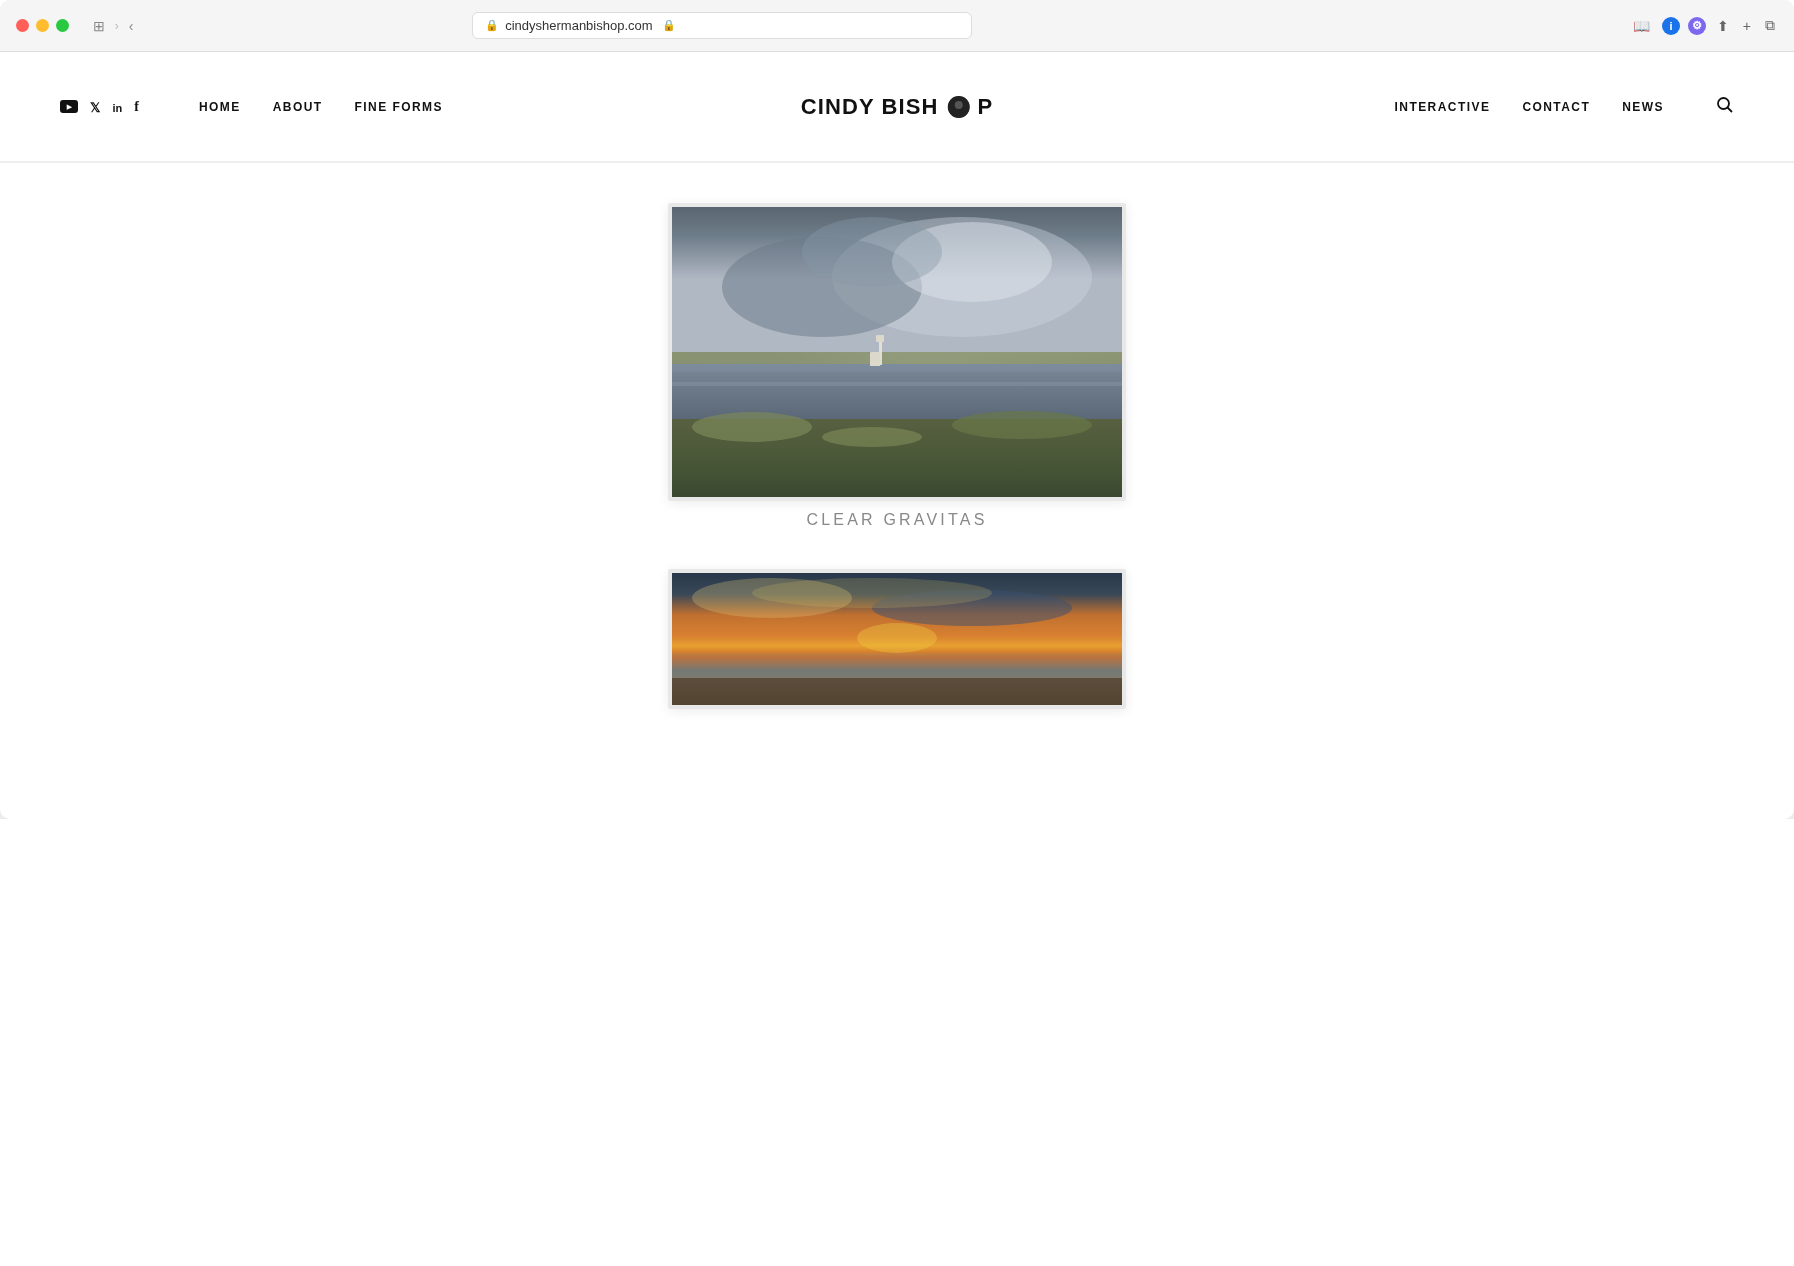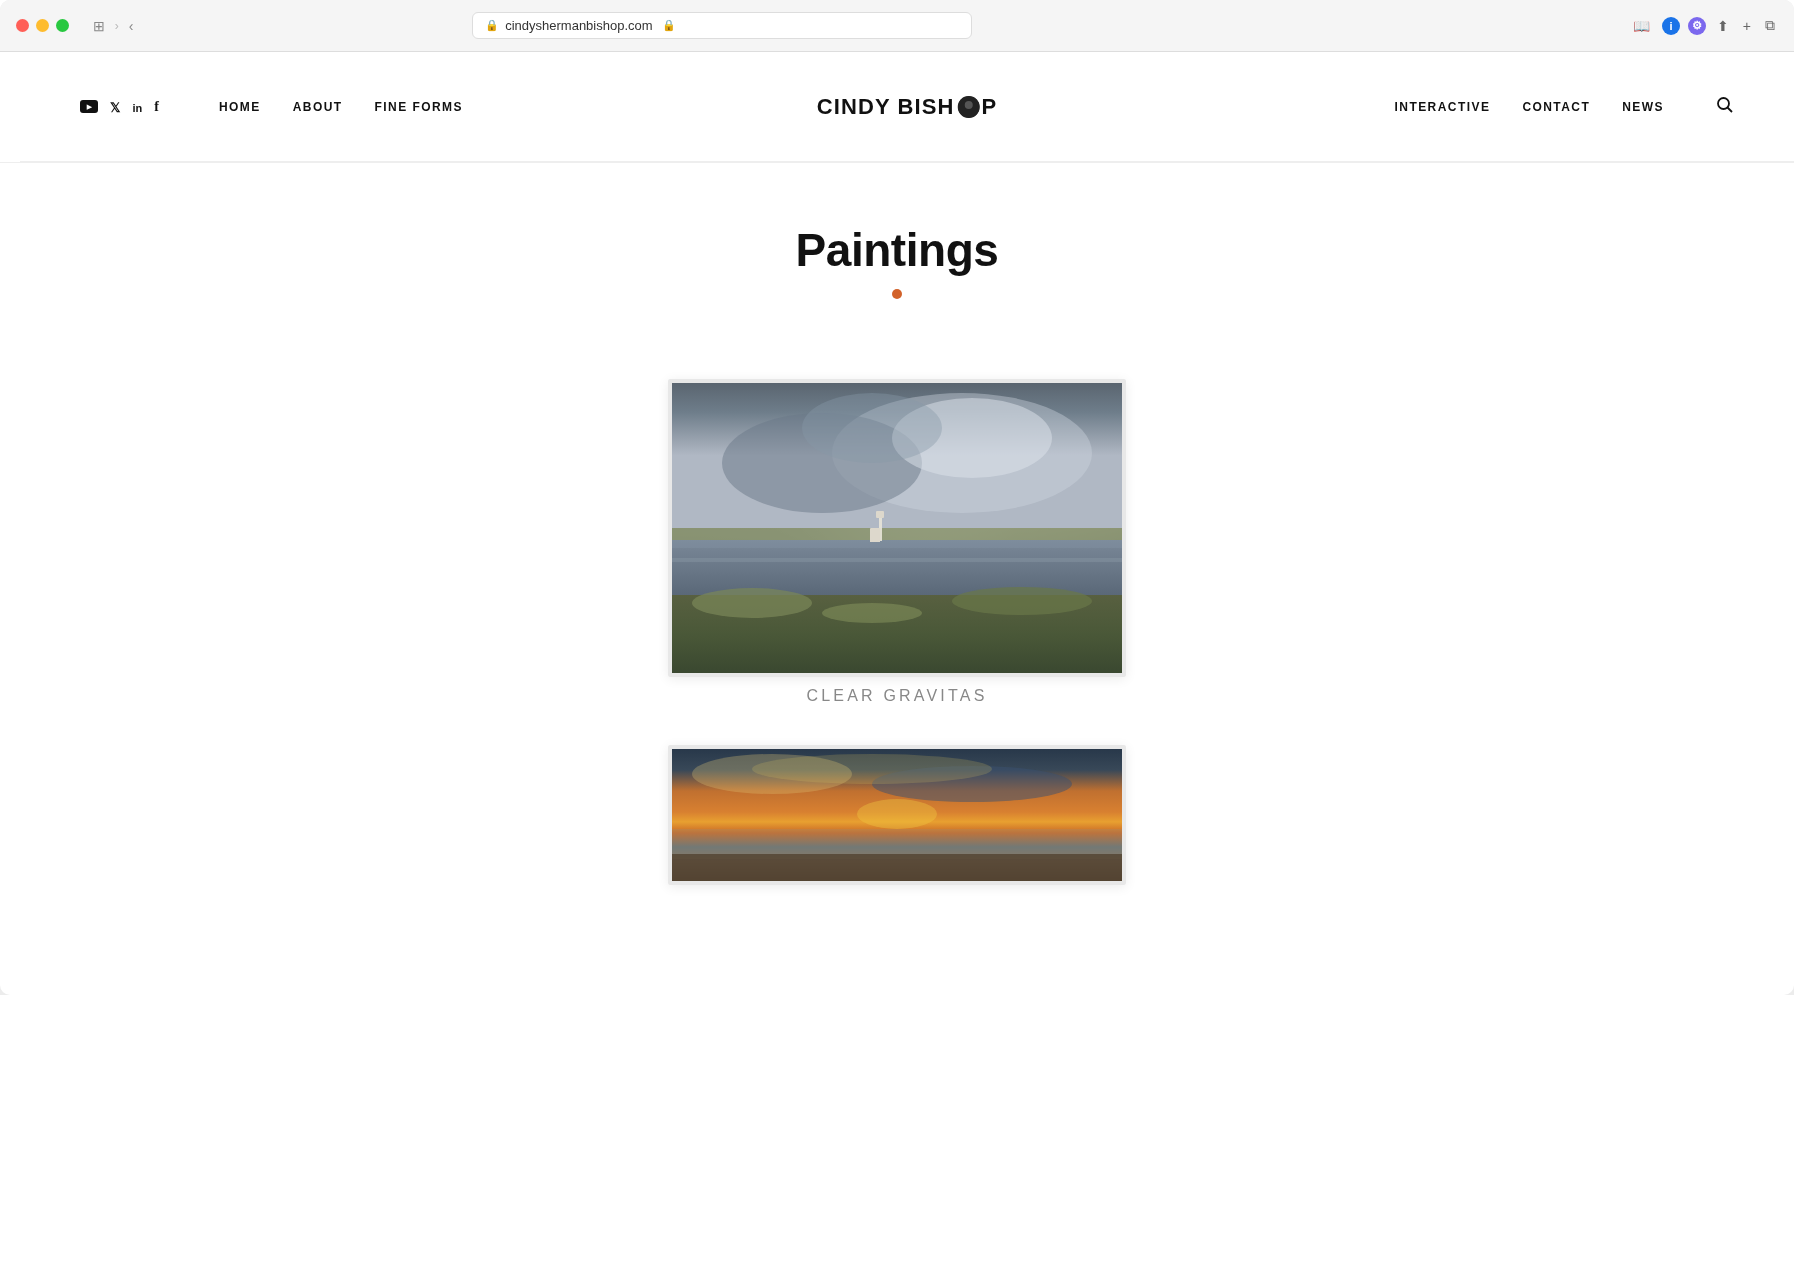--- a/index.html
+++ b/index.html
@@ -117,21 +117,20 @@
     }
 
     
     .nav {
       display: flex;
       align-items: center;
       padding: 0 60px;
       height: 110px;
       border-bottom: 1px solid #eee;
       position: relative;
-      margin-left: 20px;
     }
 
     .nav-social {
       display: flex;
       align-items: center;
       gap: 12px;
     }
 
     .social-icon {
       font-size: 14px;
@@ -161,21 +160,21 @@
       position: absolute;
       left: 50%;
       transform: translateX(-50%);
       font-size: 22px;
       font-weight: 700;
       letter-spacing: 0.05em;
       text-transform: uppercase;
       color: #111;
       display: flex;
       align-items: center;
-      gap: 2px;
+      gap: 8px;
     }
 
     .logo-dot {
       width: 22px;
       height: 22px;
       border-radius: 50%;
       background: #333;
       display: inline-flex;
       align-items: center;
       justify-content: center;
@@ -451,24 +450,20 @@
             <line x1="11.5" y1="11.5" x2="16" y2="16"></line>
           </svg>
         </span>
       </div>
     </nav>
 
     <div style="height:1px;background:#eee;"></div>
 
     <div class="page-content">
 
-      <div class="page-title-section">
-        <h1 class="page-title">Paintings</h1>
-        <div class="title-dot"></div>
-      </div>
 
       <div class="paintings-grid">
 
         <div class="painting-item">
           <div class="painting-frame">
             <div class="painting-canvas painting-1">
 
               <svg width="100%" height="100%" viewBox="0 0 450 290" xmlns="http://www.w3.org/2000/svg" style="position:absolute;top:0;left:0;">
 
                 <defs>

